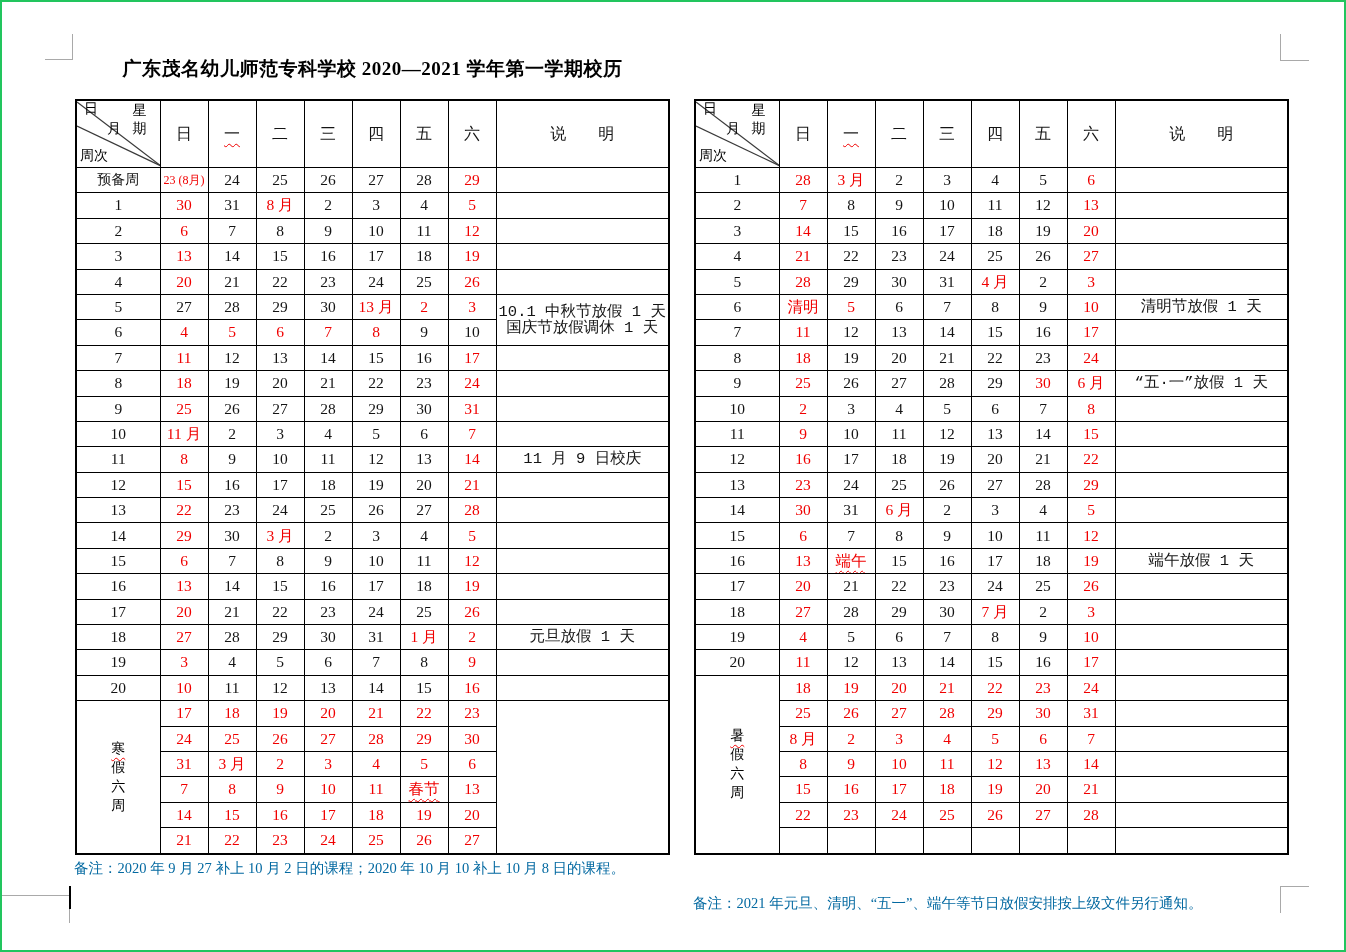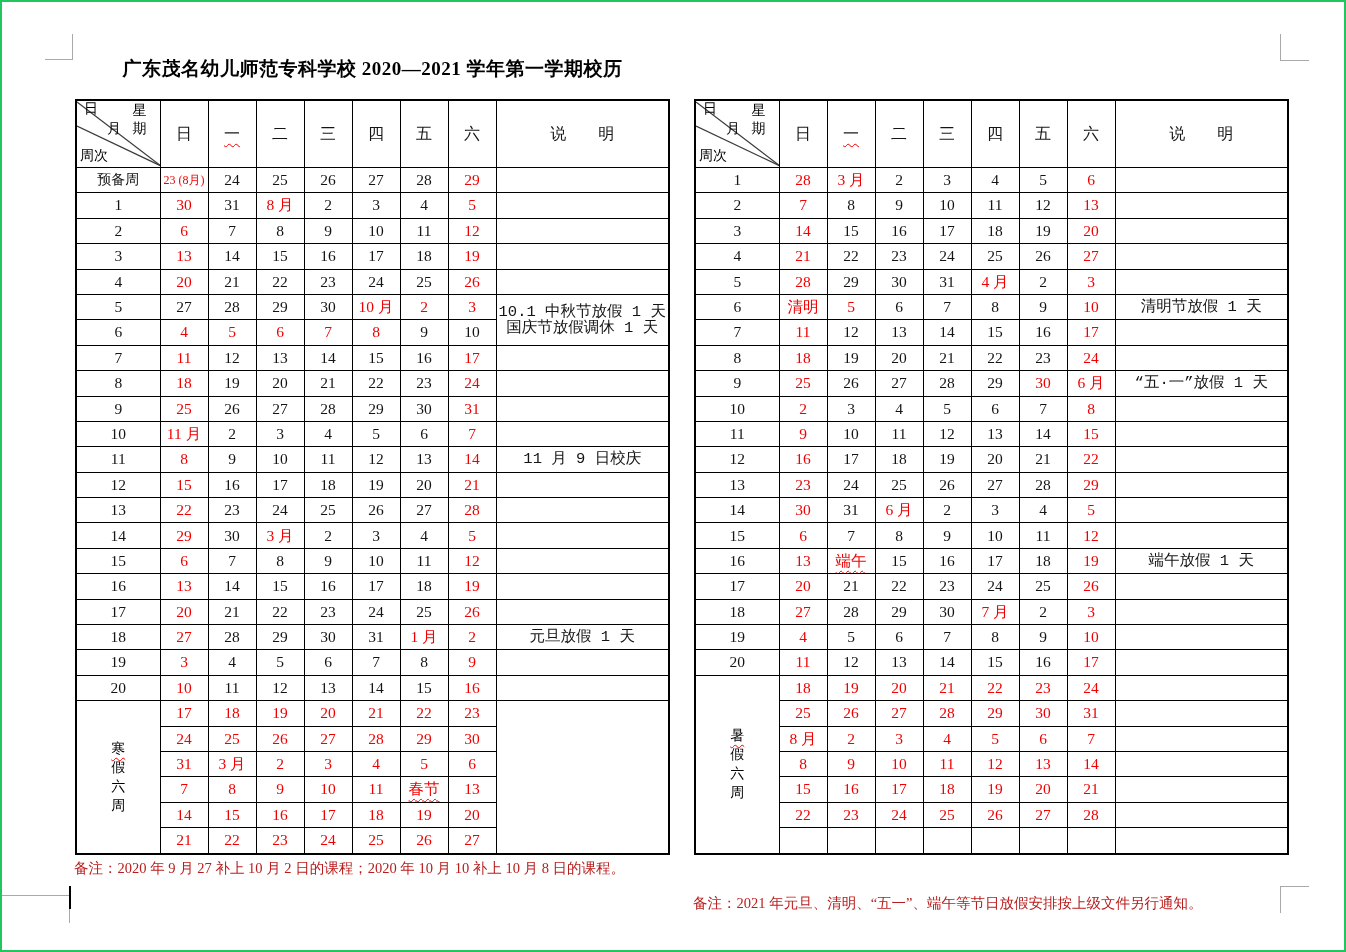--- a/index.html
+++ b/index.html
@@ -26,21 +26,21 @@
   .corner-wrap{position:relative;width:100%;height:66px;}
   .corner-wrap svg{position:absolute;left:0;top:0;}
   .corner-wrap span{position:absolute;font-size:14px;color:#000;}
   .c-r1l{left:7px;top:1px;}
   .c-r1r{right:13px;top:3px;}
   .c-r2l{left:30px;top:21px;}
   .c-r2r{right:13px;top:21px;}
   .c-r3{left:3px;bottom:3px;}
   td.vac{vertical-align:middle;}
   td.vac div{font-size:14px;line-height:19px;color:#000;}
-  .doc-note{position:absolute;font-size:14.5px;color:#b91c1c;white-space:nowrap;}
+  .doc-note{position:absolute;font-size:14.5px;color:#0369a1;white-space:nowrap;}
   #note1{left:72px;top:857px;}
   #note2{left:691px;top:860px;margin-top:32px;}
   .crop{position:absolute;}
   .crop.tl{left:43px;top:32px;width:27px;height:25px;border-right:1px solid #a9a9a9;border-bottom:1px solid #a9a9a9;}
   .crop.tr{left:1278px;top:32px;width:28px;height:26px;border-left:1px solid #a9a9a9;border-bottom:1px solid #a9a9a9;}
   .crop.bl{left:0px;top:893px;width:67px;height:27px;border-top:1px solid #a9a9a9;border-right:1px solid #a9a9a9;}
   .crop.br{left:1278px;top:884px;width:28px;height:26px;border-left:1px solid #a9a9a9;border-top:1px solid #a9a9a9;}
   .caret{position:absolute;left:67px;top:884px;width:2px;height:23px;background:#000;}
 </style>
 </head>
@@ -145,21 +145,21 @@
             <td class="day">25</td>
             <td class="day red">26</td>
             <td class="remark"></td>
           </tr>
           <tr class="r">
             <td class="weekno">5</td>
             <td class="day">27</td>
             <td class="day">28</td>
             <td class="day">29</td>
             <td class="day">30</td>
-            <td class="day red">10 月</td>
+            <td class="day red">13 月</td>
             <td class="day red">2</td>
             <td class="day red">3</td>
             <td class="remark remark2" rowspan="2">
               <div>10.1 中秋节放假 1 天</div>
               <div>国庆节放假调休 1 天</div>
             </td>
           </tr>
           <tr class="r">
             <td class="weekno">6</td>
             <td class="day red">4</td>

